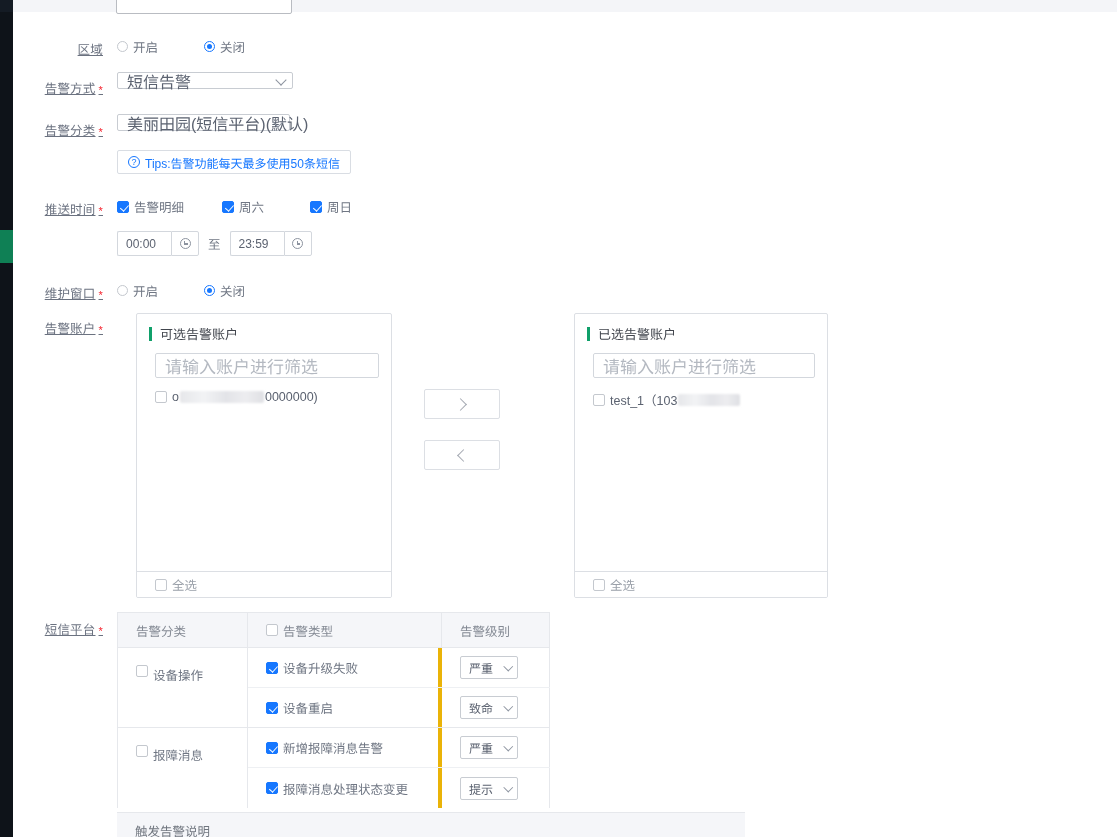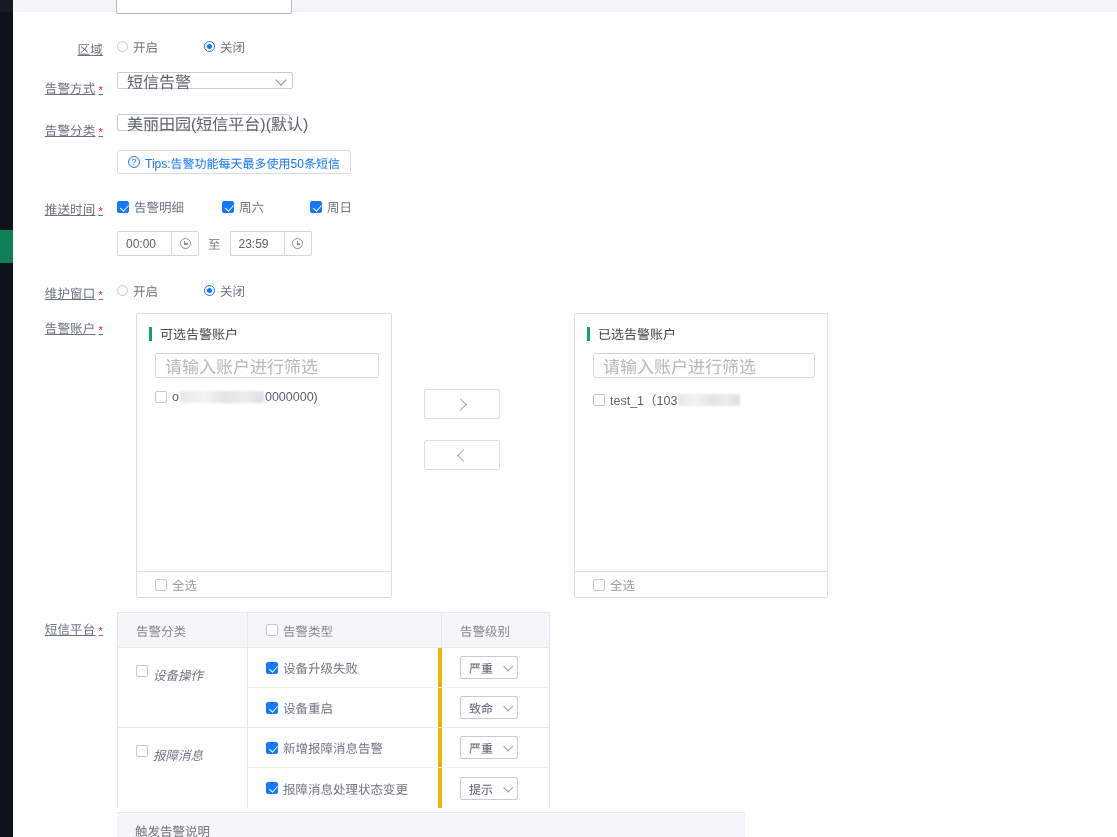--- a/index.html
+++ b/index.html
@@ -303,21 +303,20 @@
   }
   .th:last-child { border-right: none; text-align: right; }
   .c1 { width: 130px; flex: none; }
   .c2 { width: 194px; flex: none; }
   .c3 { width: 108px; flex: none; }
 
   .tbl-body { display: flex; }
   .col-cat {
     width: 130px; flex: none;
     border-right: 1px solid #e6e8ec;
-    font-style: italic;
   }
   .cat-cell {
     display: flex; align-items: flex-start;
     padding: 17px 0 0 18px;
     border-bottom: 1px solid #e6e8ec;
   }
   .col-rest { width: 302px; flex: none; }
   .det-row {
     display: flex;
     height: 40px;

